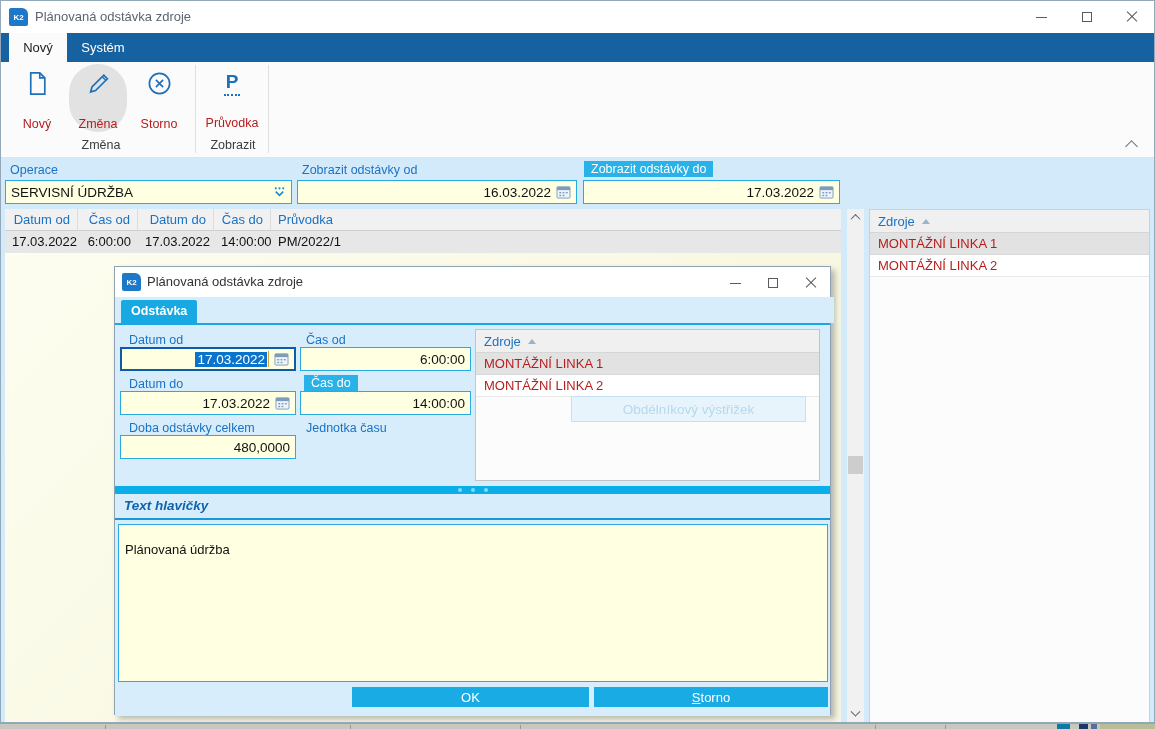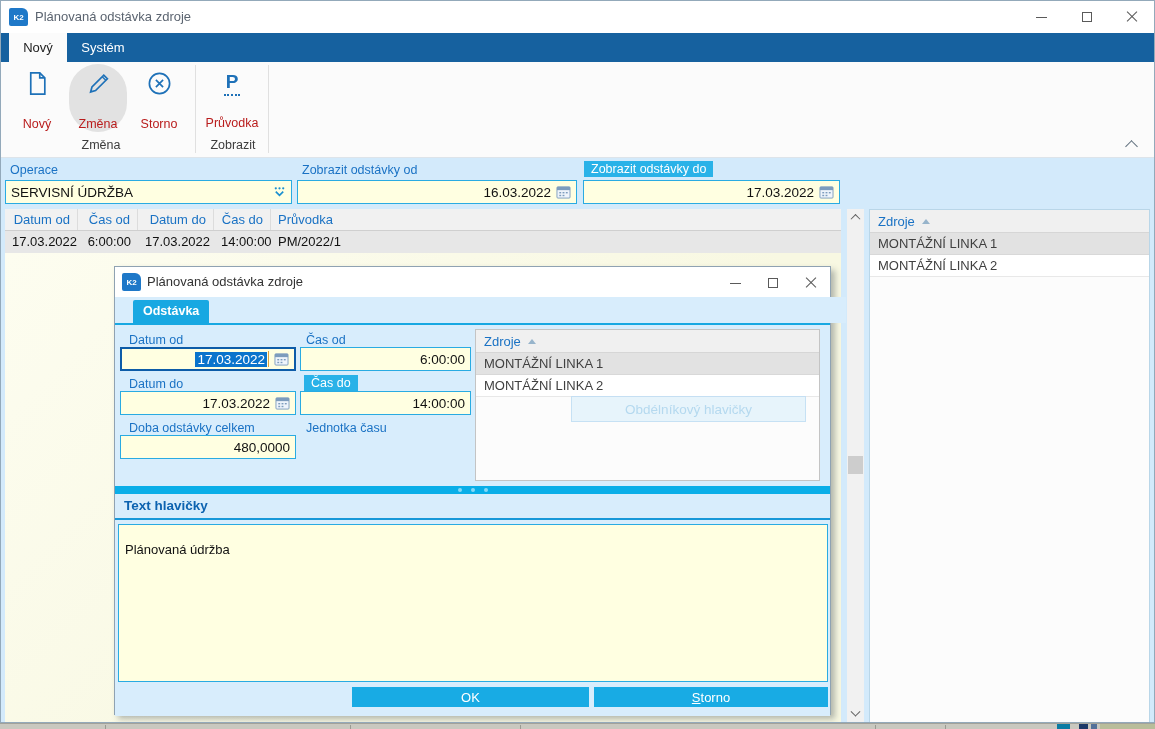--- a/index.html
+++ b/index.html
@@ -60,45 +60,45 @@
   .vscroll { position:absolute; width:17px; background:#f1f1f1; }
   .sb-arrow { position:absolute; left:0; width:17px; height:17px; display:flex; align-items:center; justify-content:center; }
   .chev-up { width:7px; height:7px; border-right:1.5px solid #606060; border-bottom:1.5px solid #606060; transform:rotate(-135deg) translate(-1px,-1px); }
   .chev-down { width:7px; height:7px; border-right:1.5px solid #606060; border-bottom:1.5px solid #606060; transform:rotate(45deg) translate(-2px,-2px); }
   .sb-thumb { position:absolute; left:1px; width:15px; background:#cdcdcd; }
 
   
   .res-panel { position:absolute; background:#fcfcfc; border:1px solid #b9d6e8; }
   .res-head { height:23px; background:#f0f0f0; border-bottom:1px solid #d6d6d6; display:flex; align-items:center; padding-left:8px; font-size:13px; color:#1a72c4; }
   .sort-up { width:0; height:0; border-left:4px solid transparent; border-right:4px solid transparent; border-bottom:5px solid #97b4cb; display:inline-block; margin-left:7px; }
-  .res-item { height:22px; line-height:22px; padding-left:8px; font-size:13px; color:#404040; border-bottom:1px solid #e8e8e8; background:#fff; }
+  .res-item { height:22px; line-height:22px; padding-left:8px; font-size:13px; color:#b91c1c; border-bottom:1px solid #e8e8e8; background:#fff; }
   .res-item.sel { background:#e2e2e2; border-bottom:1px solid #d8d8d8; }
 
   
   #dialog { position:absolute; left:113px; top:265px; width:717px; height:449px; background:#d8edfc; border:1px solid #8fa2b2; box-shadow:4px 4px 6px rgba(50,60,70,0.35); }
   #dlg-titlebar { position:absolute; left:0; top:0; width:100%; height:30px; background:#ffffff; }
   #dlg-titlebar .k2logo { position:absolute; left:7px; top:6px; }
   #dlg-titlebar .win-title { left:32px; line-height:30px; color:#333; }
   #dlg-titlebar .ctl { width:38px; }
-  #dlg-tabbar { position:absolute; left:16px; top:30px; width:100%; height:26px; background:#d8edfc; }
+  #dlg-tabbar { position:absolute; left:4px; top:30px; width:100%; height:26px; background:#d8edfc; }
   #dlg-tab { position:absolute; left:2px; bottom:0; height:23px; background:#18a8e2; color:#fff; font-size:12.5px; font-weight:bold; line-height:23px; padding:0 10px; border-radius:2px 2px 0 0; }
   #dlg-accent { position:absolute; left:0; top:56px; width:100%; height:2px; background:#18a8e2; }
   #dlg-body { position:absolute; left:0; top:58px; width:100%; height:161px; background:#d8edfc; }
 
   .field.focused { border:2px solid #0d5ca8; }
   .selval { background:#0a74cc; color:#fff; padding:0 2px; }
   .caret { width:1px; height:16px; background:#e0a23c; margin-left:1px; }
 
   #dlg-respanel { left:360px; top:4px; width:345px; height:152px; border:1px solid #c4c4c4; }
   #ghost-btn { position:absolute; left:95px; top:66px; width:235px; height:26px; background:rgba(214,236,250,0.55); border:1px solid rgba(190,220,242,0.8); color:#b5d9ef; font-size:13.5px; display:flex; align-items:center; justify-content:center; }
 
   #dlg-splitter { position:absolute; left:0; top:219px; width:100%; height:8px; background:#0aaee8; display:flex; align-items:center; justify-content:center; gap:9px; }
   #dlg-splitter i { width:4px; height:4px; border-radius:50%; background:#86d9f7; }
 
-  #dlg-section { position:absolute; left:0; top:227px; width:100%; height:26px; }
+  #dlg-section { position:absolute; left:0; top:227px; width:100%; height:26px;font-style:italic; }
   #dlg-section .sec-title { position:absolute; left:9px; top:4px; font-size:13.5px; font-weight:bold; color:#0d63b0; }
   #dlg-section .sec-line { position:absolute; left:0; top:24px; width:100%; height:2px; background:#1898d8; }
 
   #dlg-textarea { position:absolute; left:3px; top:257px; width:710px; height:158px; background:#ffffe1; border:1px solid #29abe2; font-size:13px; color:#111; padding:17px 6px; }
 
   #dlg-footer { position:absolute; left:0; top:417px; width:100%; height:32px; background:#d8edfc; }
   .dlg-btn { position:absolute; top:3px; height:20px; background:#18abe4; color:#fff; font-size:13px; text-align:center; line-height:22px; display:block; }
   #btn-ok { left:237px; width:237px; }
   #btn-storno { left:479px; width:234px; }
   #btn-storno::first-letter { text-decoration:underline; }
@@ -333,21 +333,21 @@
       </div>
       <div class="field-label" style="left:191px;top:96px;">Jednotka času</div>
 
       <div class="res-panel" id="dlg-respanel">
         <div class="res-head">
           <span>Zdroje</span>
           <span class="sort-up"></span>
         </div>
         <div class="res-item sel">MONTÁŽNÍ LINKA 1</div>
         <div class="res-item">MONTÁŽNÍ LINKA 2</div>
-        <div id="ghost-btn">Obdélníkový hlavičky</div>
+        <div id="ghost-btn">Obdélníkový výstřižek</div>
       </div>
     </div>
 
     <div id="dlg-splitter">
         <i></i>
         <i></i>
         <i></i>
       </div>
 
     <div id="dlg-section">

